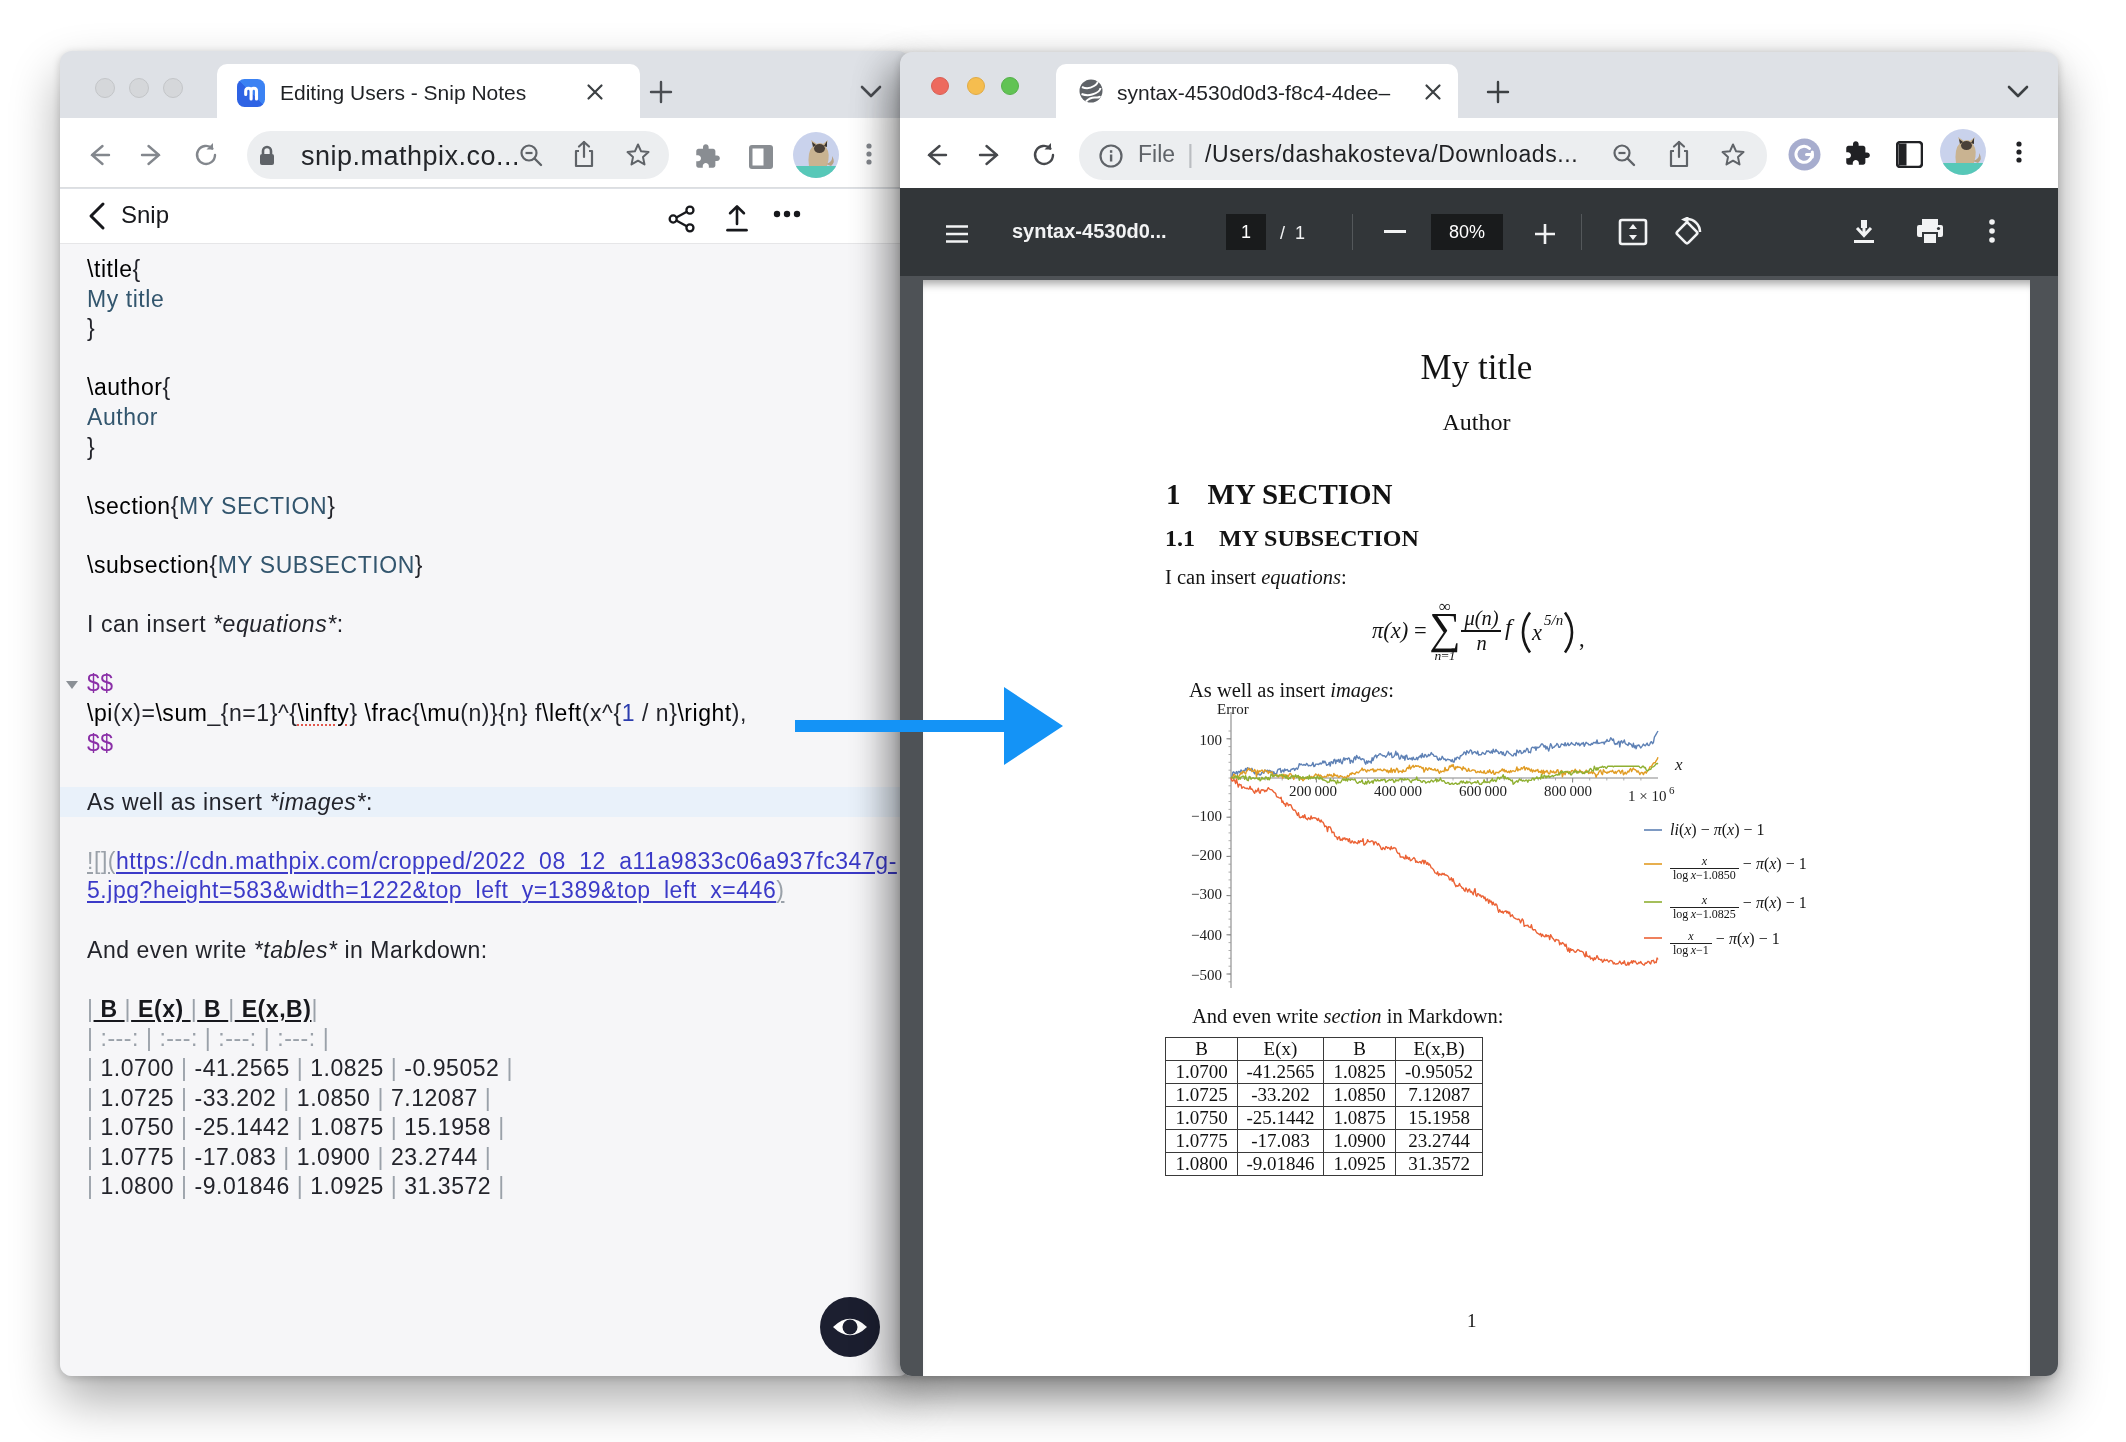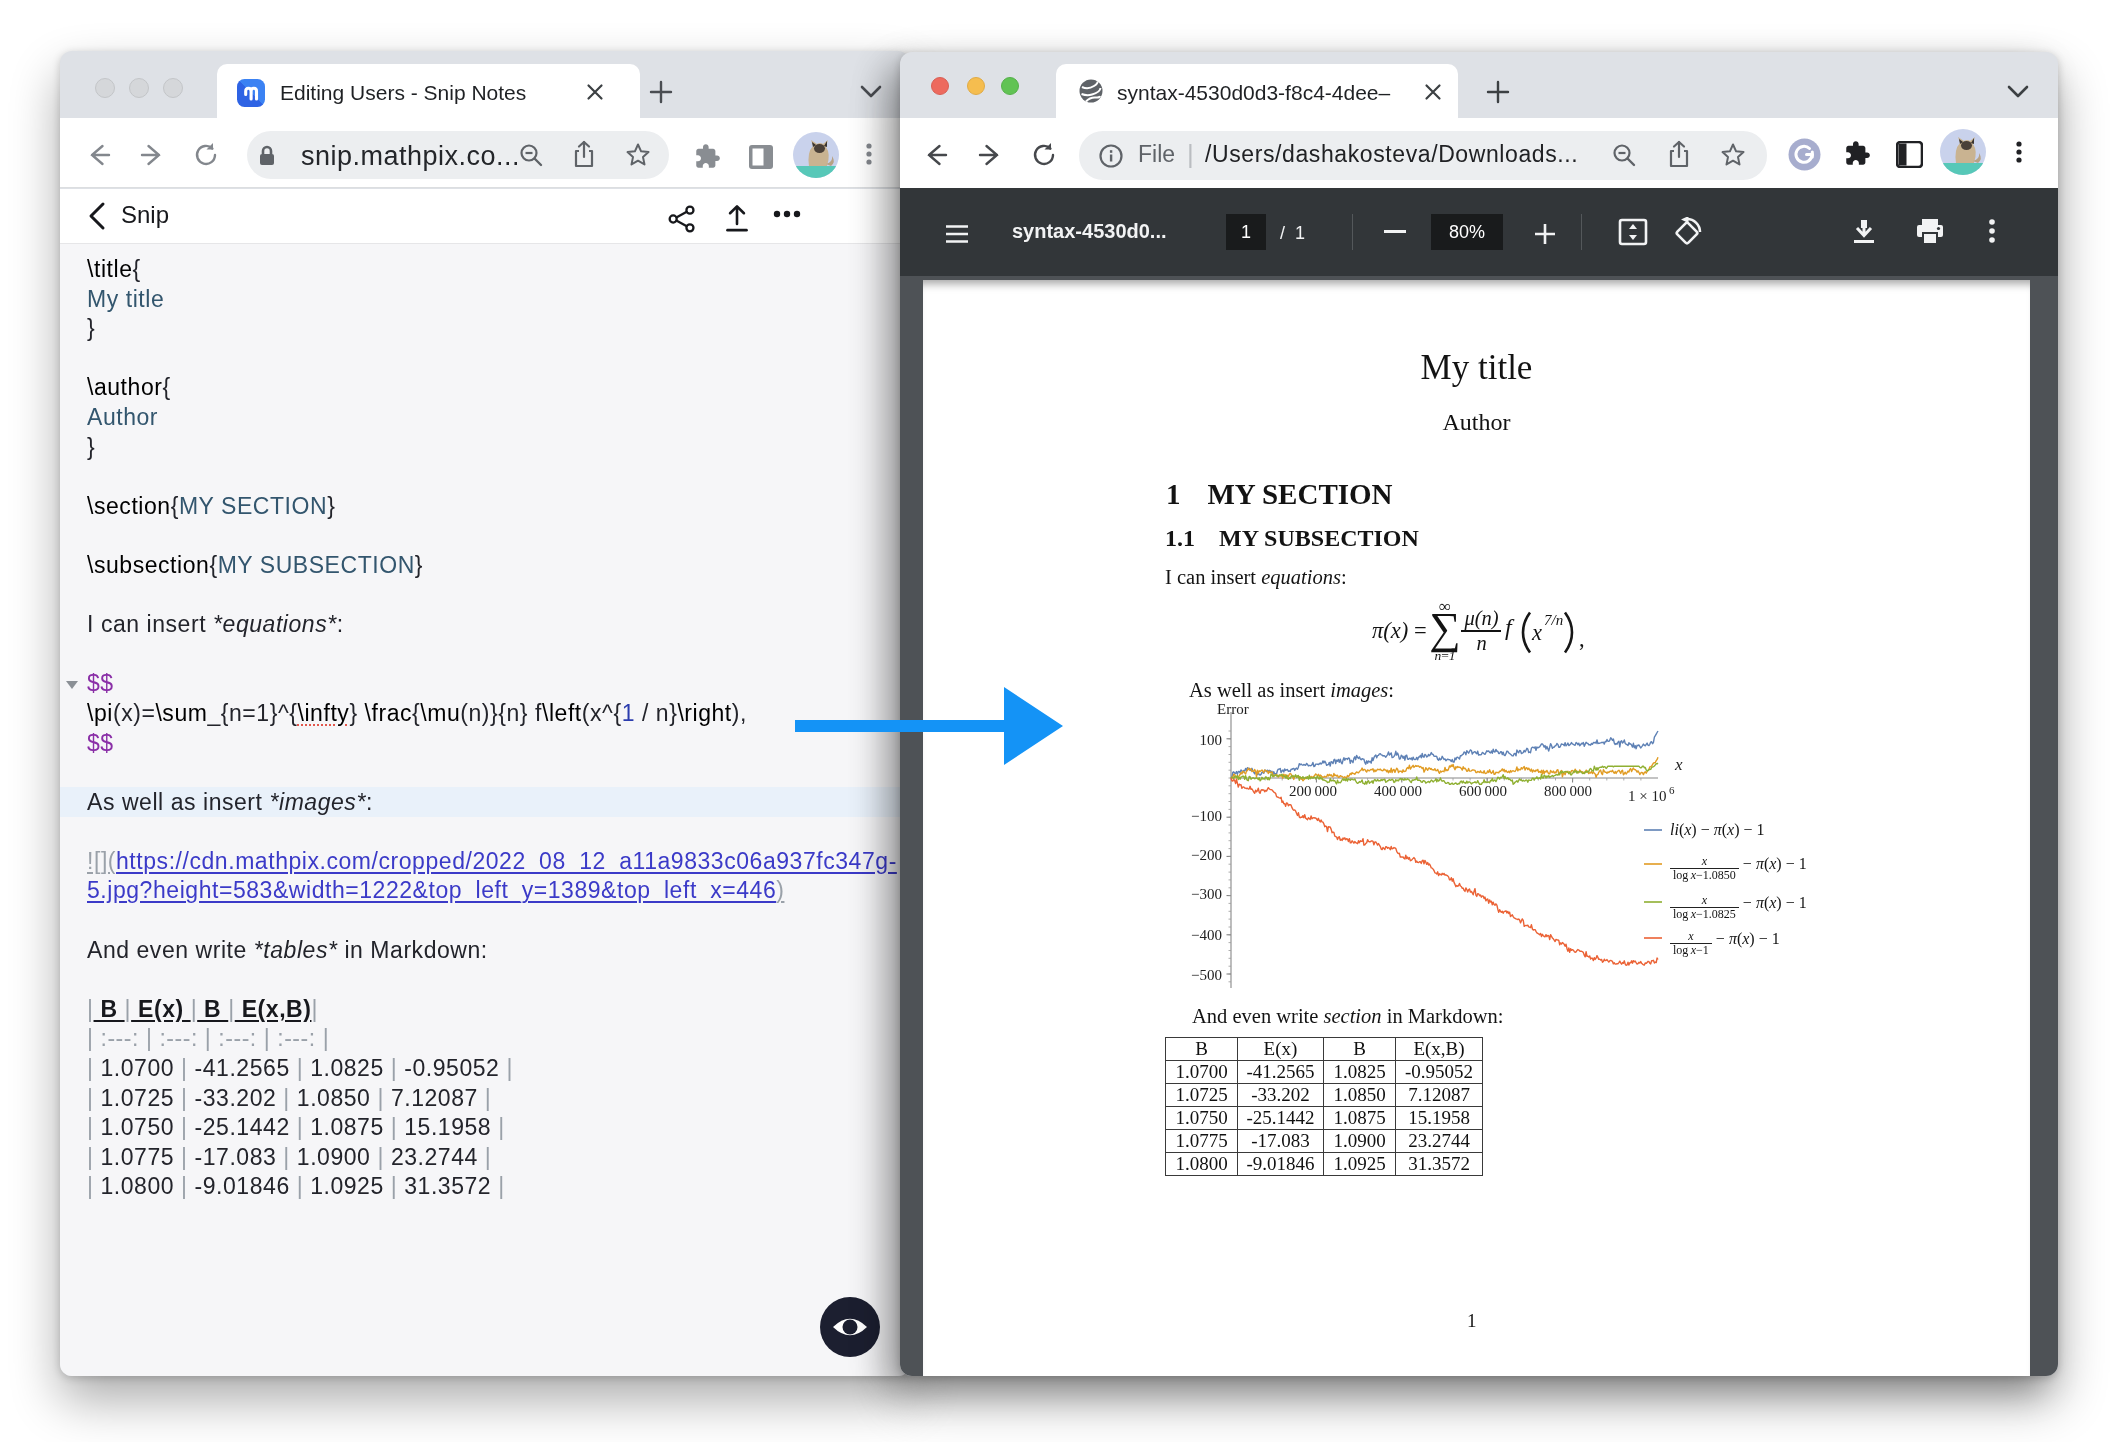--- a/index.html
+++ b/index.html
@@ -415,21 +415,21 @@
 <div class="serif pc" style="left:538px; top:328px; width:41px; text-align:center; font-size:20.5px; line-height:1; font-style:italic;">μ(n)</div>
 <div class="abs" style="left:538px; top:350px; width:40px; height:1.6px; background:#111;"></div>
 <div class="serif pc" style="left:538px; top:353px; width:41px; text-align:center; font-size:20.5px; line-height:1; font-style:italic;">n</div>
 <div class="serif pc" style="left:582px; top:334px; font-size:24px; font-style:italic;">f</div>
 <div class="abs" style="left:597px; top:331px;">
         <svg width="12" height="43">
           <path d="M10 1.5 Q3 11 3 21.5 Q3 32 10 41.5" stroke="#161616" stroke-width="2.6" fill="none"></path>
         </svg>
       </div>
 <div class="serif pc" style="left:609px; top:340px; font-size:22.5px; font-style:italic;">x</div>
-<div class="serif pc" style="left:621px; top:332px; font-size:15px; font-style:italic;">7/n</div>
+<div class="serif pc" style="left:621px; top:332px; font-size:15px; font-style:italic;">5/n</div>
 <div class="abs" style="left:640px; top:331px;">
         <svg width="12" height="43">
           <path d="M2 1.5 Q9 11 9 21.5 Q9 32 2 41.5" stroke="#161616" stroke-width="2.6" fill="none"></path>
         </svg>
       </div>
 <div class="serif pc" style="left:656px; top:346px; font-size:22.5px;">,</div>
 <div class="serif pc" style="left:242px; top:399px; font-size:20.5px;margin-left:24px;">As well as insert <i>images</i>:</div>
 
 <svg class="abs" style="left:237px; top:410px;" width="740" height="310" viewBox="0 0 740 310">
         <g transform="translate(40,0)">

